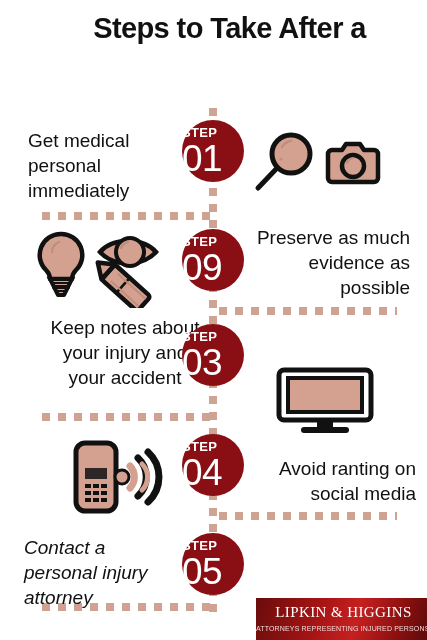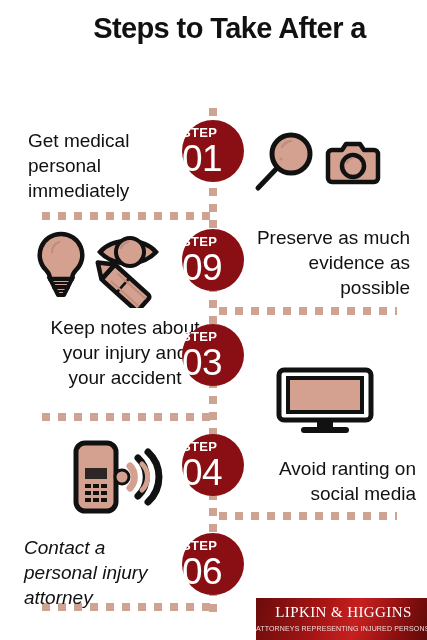--- a/index.html
+++ b/index.html
@@ -262,21 +262,21 @@
       <path d="M66 18 a26 26 0 0 1 0 38" fill="none" stroke="#111111" stroke-width="7" stroke-linecap="round"></path>
       <path d="M76 12 a34 34 0 0 1 0 50" fill="none" stroke="#111111" stroke-width="7" stroke-linecap="round"></path>
       <path d="M70 24 a18 18 0 0 1 0 26" fill="none" stroke="#d4a191" stroke-width="5" stroke-linecap="round"></path>
     </g>
   </svg>
 </div>
 
 <div class="steptext" id="text-5">Contact a personal injury attorney</div>
 <div class="badge" id="badge-5">
   <span class="b-word">STEP</span>
-  <span class="b-num">06</span>
+  <span class="b-num">05</span>
 </div>
 
 <div id="logo">
   <div class="lg-name">
     <span>LIPKIN &amp; HIGGINS</span>
   </div>
   <div class="lg-tag">ATTORNEYS REPRESENTING INJURED PERSONS</div>
 </div>
 
 </body></html>

